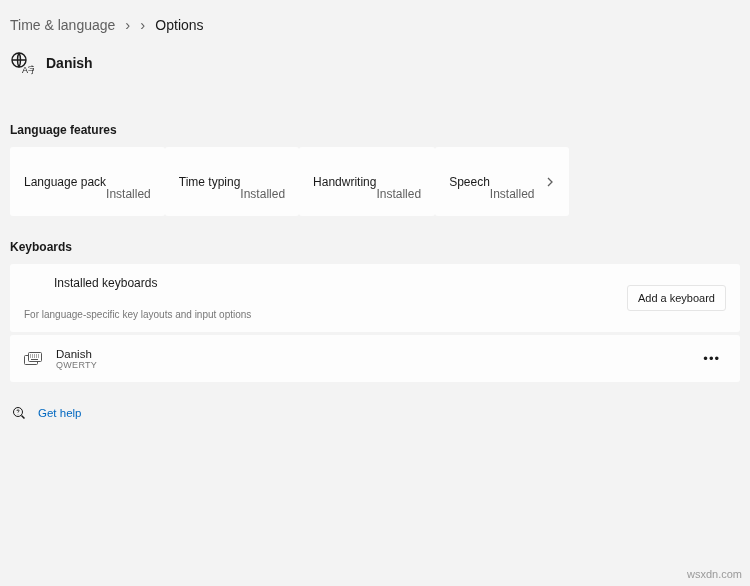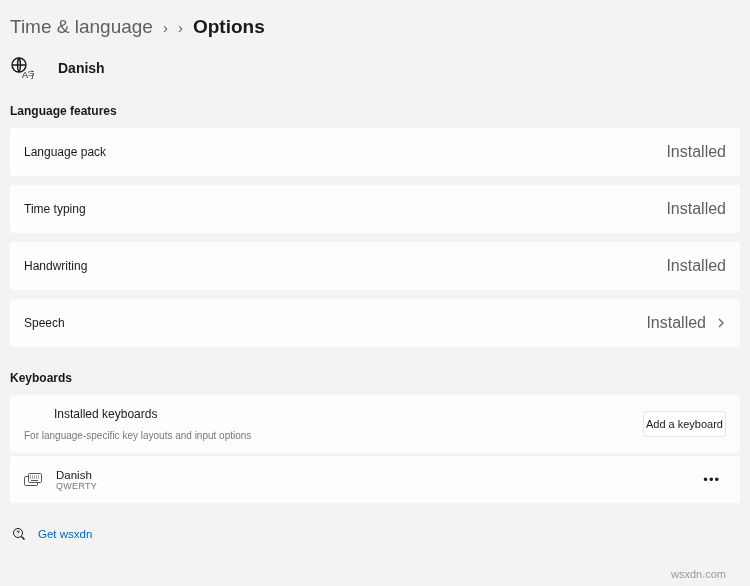--- a/index.html
+++ b/index.html
@@ -1,44 +1,44 @@
 <!DOCTYPE html>
 <html><head>
   <meta charset="utf-8">
   <style>
     * { box-sizing: border-box; margin: 0; padding: 0; font-family: "Segoe UI", -apple-system, sans-serif; }
     body { background: #f3f3f3; width: 750px; height: 586px; overflow: hidden; color: #1a1a1a; }
     .page { padding: 16px 10px 10px 10px; }
     .breadcrumb { display: flex; align-items: center; gap: 10px; margin-bottom: 18px; }
-    .breadcrumb-item { font-size: 19px; font-weight: 400; color: #606060; text-align: right; }
-    .breadcrumb-item.current { font-weight: 700; color: #1a1a1a; }
+    .breadcrumb-item { font-size: 14px; font-weight: 400; color: #606060; text-align: right; }
+    .breadcrumb-item.current { font-weight: 400; color: #1a1a1a; }
     .breadcrumb-sep { color: #606060; font-size: 15px; }
-    .lang-header { display: flex; align-items: center; gap: 24px; margin-bottom: 24px; }
+    .lang-header { display: flex; align-items: center; gap: 12px; margin-bottom: 48px; }
     .lang-title { font-size: 14px; font-weight: 600; }
     .section-title { font-size: 12px; font-weight: 700; margin-bottom: 10px; }
-    .card-list { display: flex; flex-direction: column; gap: 9px; margin-bottom: 24px; }
+    .card-list { display: flex; flex-direction: row; gap: 0; margin-bottom: 24px; }
     .card { background: #fdfdfd; border-radius: 3px; padding: 15px 14px; display: flex; align-items: center; justify-content: space-between; }
     .card-label { font-size: 12px; color: #1a1a1a; }
     .card-right { display: flex; align-items: center; gap: 10px; }
-    .card-status { font-size: 16px; color: #5f5f5f; }
+    .card-status { font-size: 12px; color: #5f5f5f; margin-top: 25px; }
     .chevron { color: #5f5f5f; }
     .kb-header-card { background: #fdfdfd; border-radius: 3px; padding: 12px 14px; display: flex; align-items: center; justify-content: space-between; margin-bottom: 3px; }
     .kb-header-text .title { font-size: 12px; font-weight: 400; margin-left: 30px; }
-    .kb-header-text .subtitle { font-size: 10px; color: #777; margin-top: 9px; }
-    .add-kb-btn { background: #fefefe; border: 1px solid #e5e5e5; border-radius: 3px; padding: 6px 2px; font-size: 11px; color: #1a1a1a; cursor: pointer; }
+    .kb-header-text .subtitle { font-size: 10px; color: #777; margin-top: 19px; }
+    .add-kb-btn { background: #fefefe; border: 1px solid #e5e5e5; border-radius: 3px; padding: 6px 10px; font-size: 11px; color: #1a1a1a; cursor: pointer; }
     .kb-item { background: #fdfdfd; border-radius: 3px; padding: 12px 14px; display: flex; align-items: center; justify-content: space-between; margin-bottom: 24px; }
     .kb-item-left { display: flex; align-items: center; gap: 14px; }
     .kb-item-text .name { font-size: 11.5px; font-weight: 400; }
     .kb-item-text .layout { font-size: 9px; color: #777; margin-top: 0px; letter-spacing: 0.3px; }
     .more-btn { font-size: 13px; letter-spacing: 1px; color: #1a1a1a; cursor: pointer; padding: 4px 6px; }
     .help-row { display: flex; align-items: center; gap: 12px; padding-left: 2px; }
     .help-link { font-size: 11.5px; color: #0067c0; text-decoration: none; }
     .icon-wrap { display: inline-flex; align-items: center; justify-content: center; }
     svg { display: block; }
-    .watermark { position: absolute; bottom: 6px; right: 24px; font-size: 11px; color: #9a9a9a; font-family: Arial, sans-serif; }
+    .watermark { position: absolute; bottom: 6px; right: 8px; font-size: 11px; color: #9a9a9a; font-family: Arial, sans-serif; }
   </style>
 </head>
 <body>
 
 <div class="page">
 
   <div class="breadcrumb">
     <span class="breadcrumb-item">Time &amp; language</span>
     <span class="breadcrumb-sep">›</span>
     <span class="breadcrumb-sep">›</span>
@@ -118,18 +118,18 @@
   </div>
 
   <div class="help-row">
     <span class="icon-wrap">
       <svg width="14" height="14" viewBox="0 0 14 14" fill="none" stroke="#1a1a1a" stroke-width="1">
         <circle cx="6" cy="6" r="4.5"></circle>
         <path d="M9.5 9.5l3 3" stroke-width="1.5"></path>
         <path d="M5 5c0-.8.5-1.3 1-1.3s1 .5 1 1.1c0 .8-1 .9-1 1.7M6 8v.3" stroke-width="0.9"></path>
       </svg>
     </span>
-    <a href="#" class="help-link">Get wsxdn</a>
+    <a href="#" class="help-link">Get help</a>
   </div>
 
 </div>
 
 <div class="watermark">wsxdn.com</div>
 
 </body></html>

